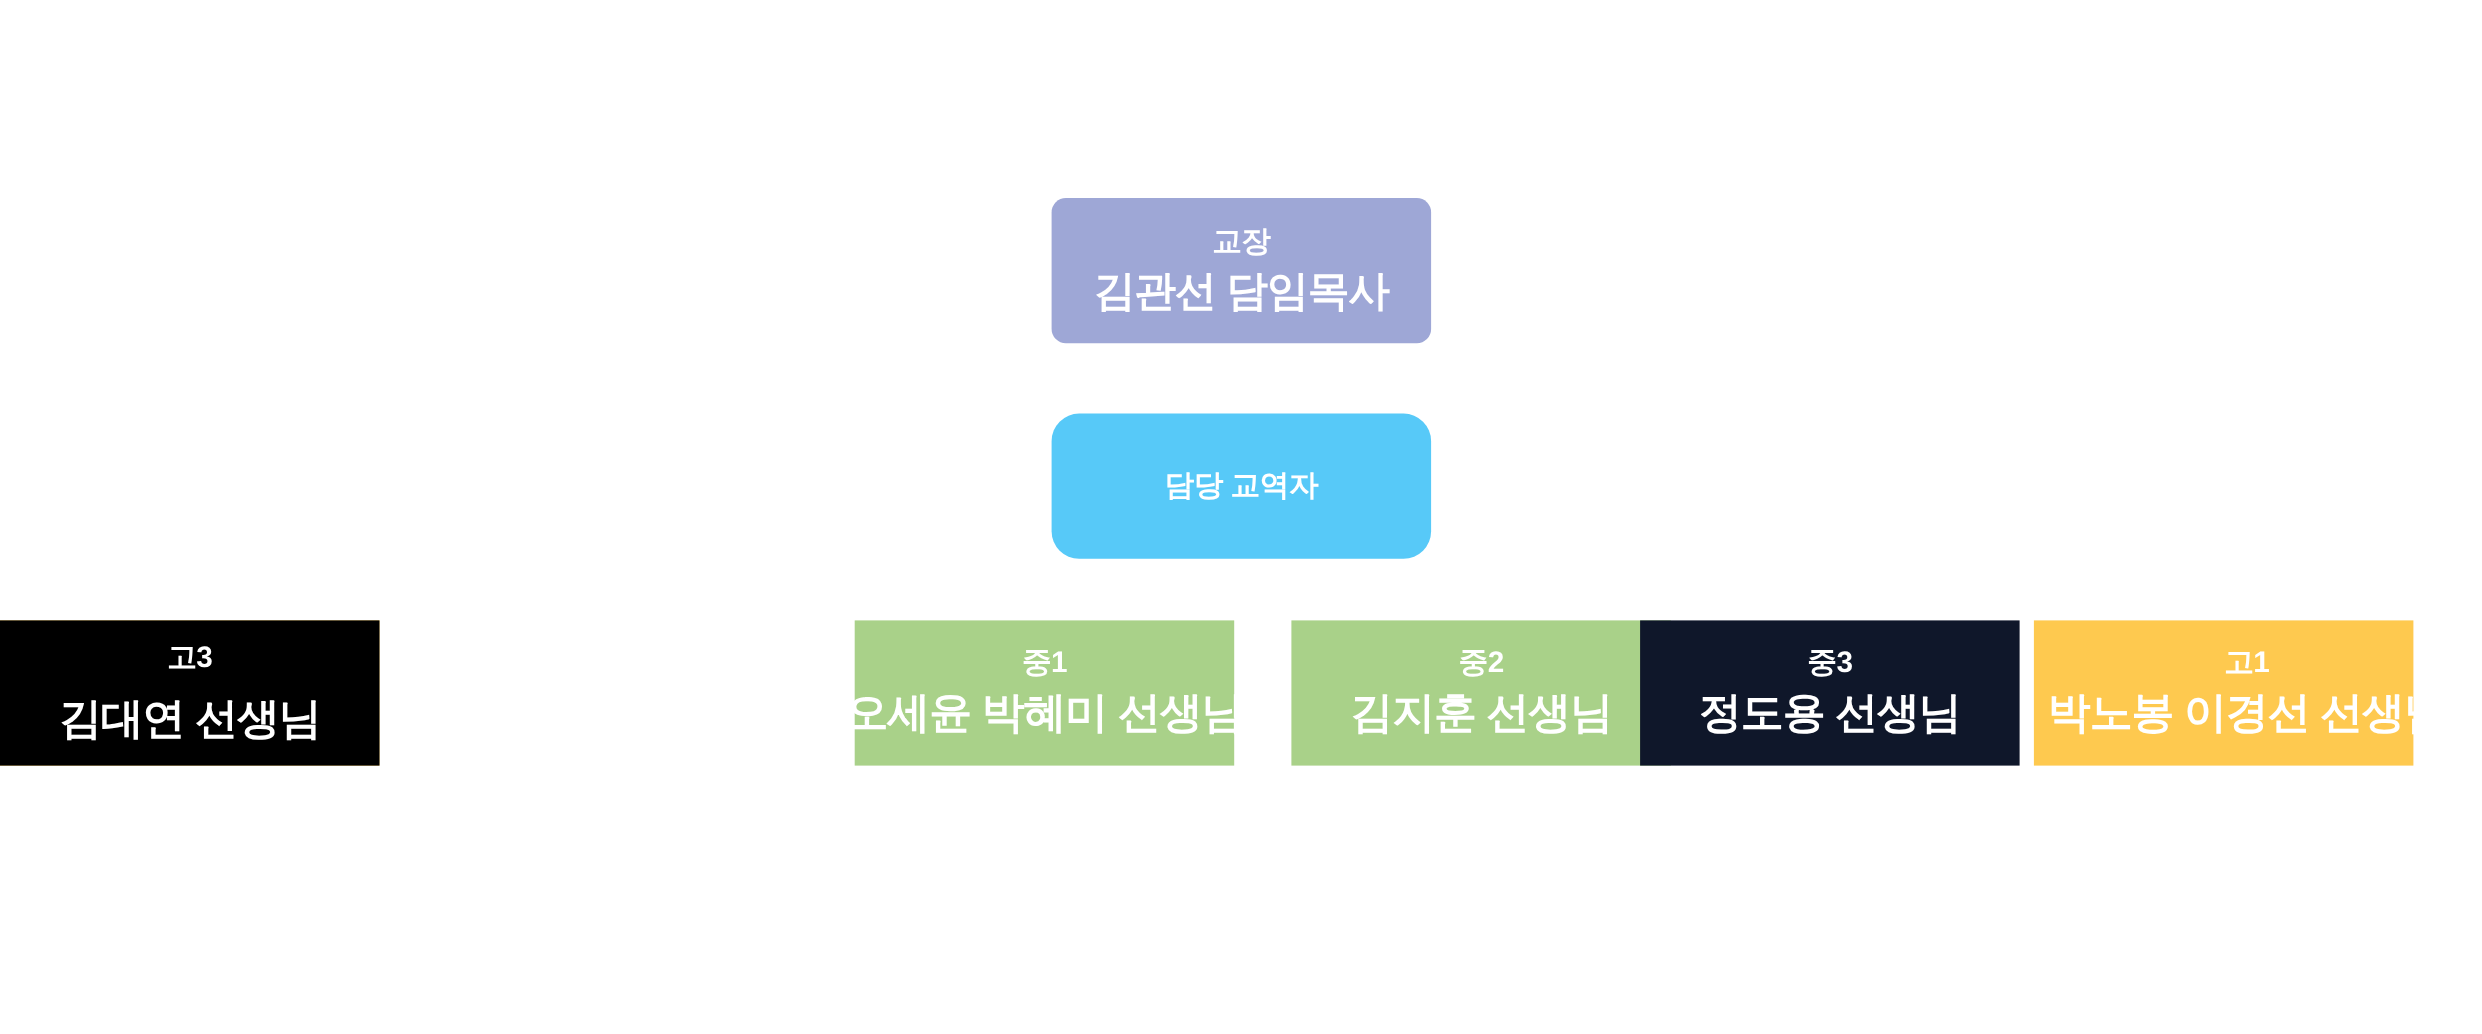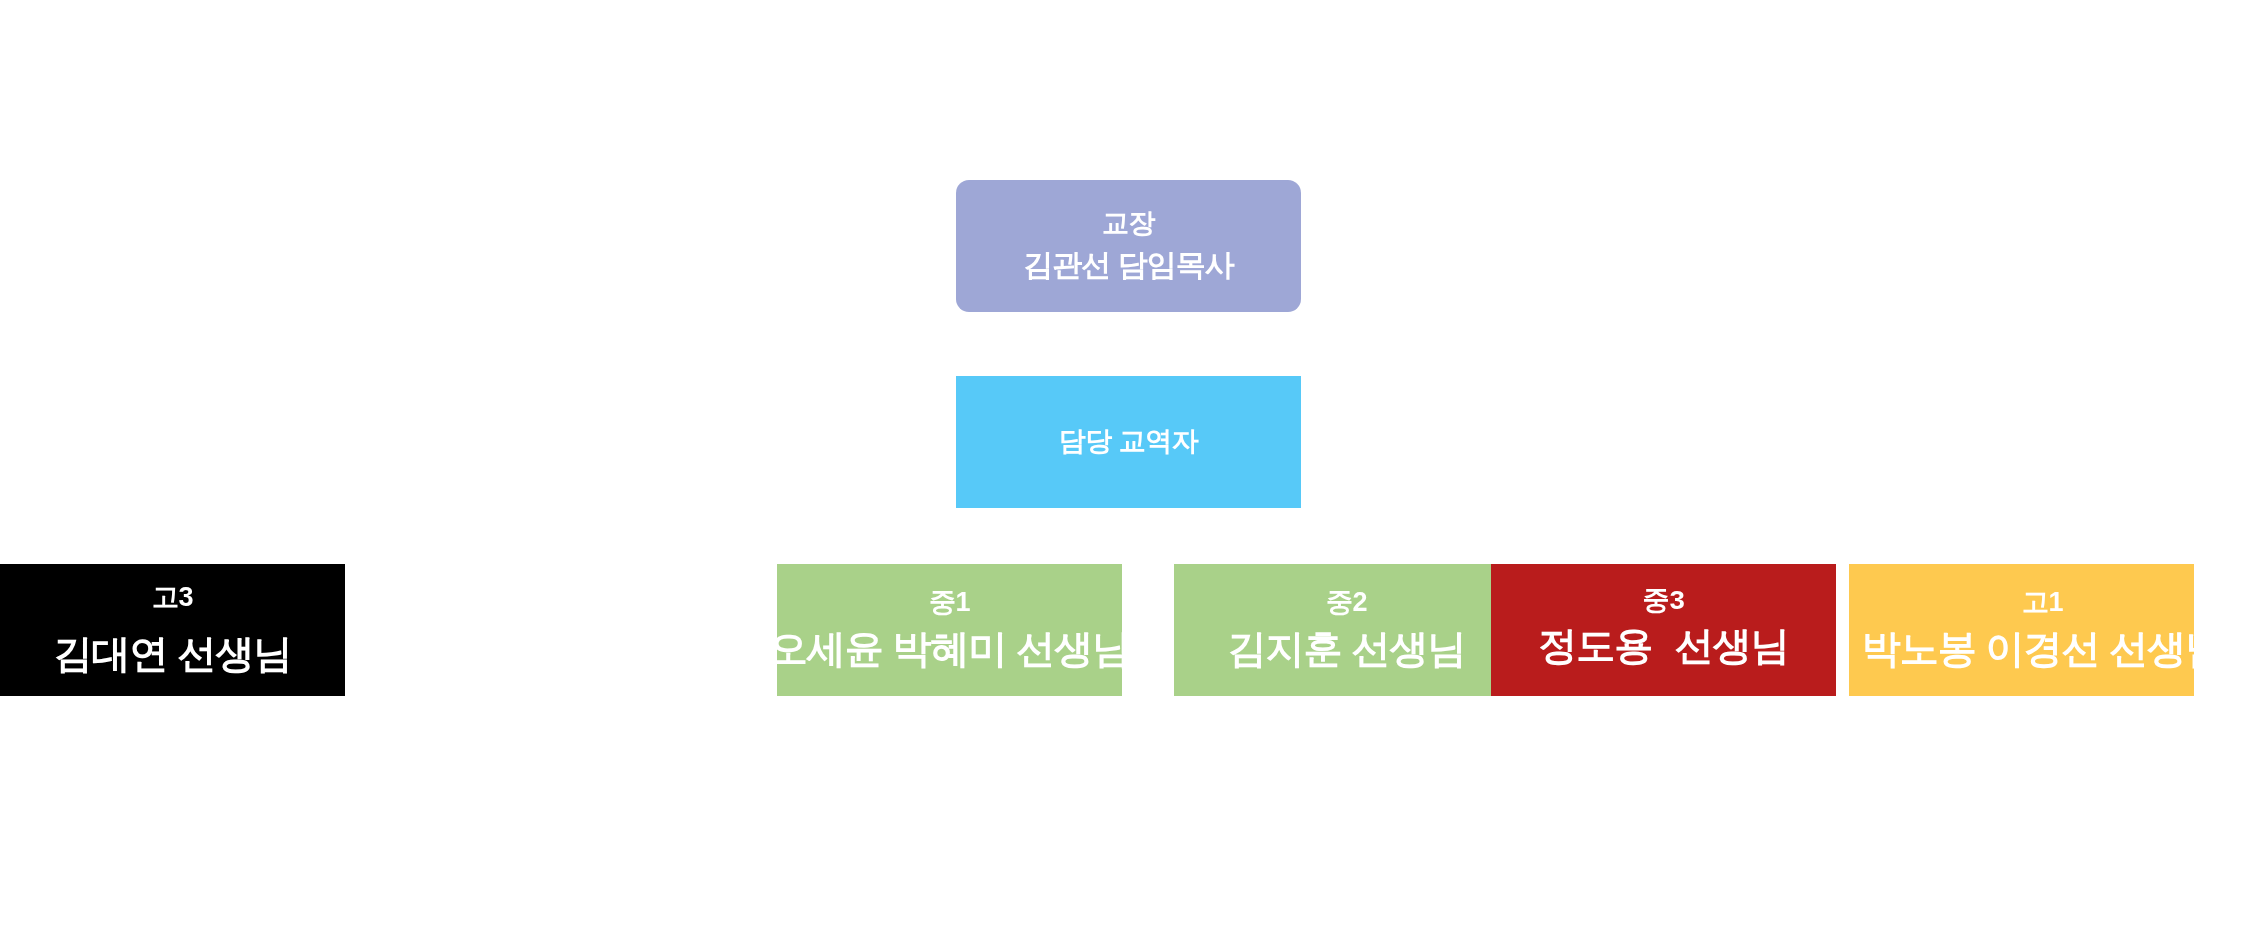--- a/index.html
+++ b/index.html
@@ -32,29 +32,29 @@
     box-sizing: border-box;
   }
   .card .role {
     font-size: 27px;
     font-weight: 700;
     line-height: 1.1;
     letter-spacing: -0.5px;
     white-space: nowrap;
   }
   .card .name {
-    font-size: 30px;
+    font-size: 38px;
     font-weight: 700;
     line-height: 1.15;
     letter-spacing: -1px;
     white-space: nowrap;
   }
   
   .card.leader  { left: 956px; top: 180px; border-radius: 13px; }
-  .card.pastor  { left: 956px; top: 376px; }
+  .card.pastor  { left: 956px; top: 376px; border-radius: 25px; }
   
   .card.class-card { top: 564px; }
   .card.class-card .name { font-size: 39px; }
   .card.class-card:nth-of-type(1) { left: 62px; }
   .card.class-card:nth-of-type(2) { left: 419px; }
   .card.class-card:nth-of-type(3) { left: 777px; }
   .card.class-card:nth-of-type(4) { left: 1134px; }
   .card.class-card:nth-of-type(5) { left: 1491px; }
   .card.class-card:nth-of-type(6) { left: 1849px; padding-left: 42px; }
 </style>
@@ -75,21 +75,21 @@
   <section class="card class-card" style="background-color: rgb(169, 209, 137);">
     <div class="role">중1</div>
     <div class="name">오세윤 박혜미 선생님</div>
   </section>
 
   <section class="card class-card" style="background-color: rgb(169, 209, 137); margin-left: 40px;">
     <div class="role">중2</div>
     <div class="name">김지훈 선생님</div>
   </section>
 
-  <section class="card class-card" style="background-color: #b91c1c; font-family: Liberation Mono, monospace;">
+  <section class="card class-card" style="background-color: #0f172a;">
     <div class="role">중3</div>
     <div class="name">정도용 선생님</div>
   </section>
 
   <section class="card class-card" style="background-color: rgb(254, 201, 79);">
     <div class="role">고1</div>
     <div class="name">박노봉 이경선 선생님</div>
   </section>
 
   <section class="card class-card" style="background-color: rgb(254, 201, 79);">

